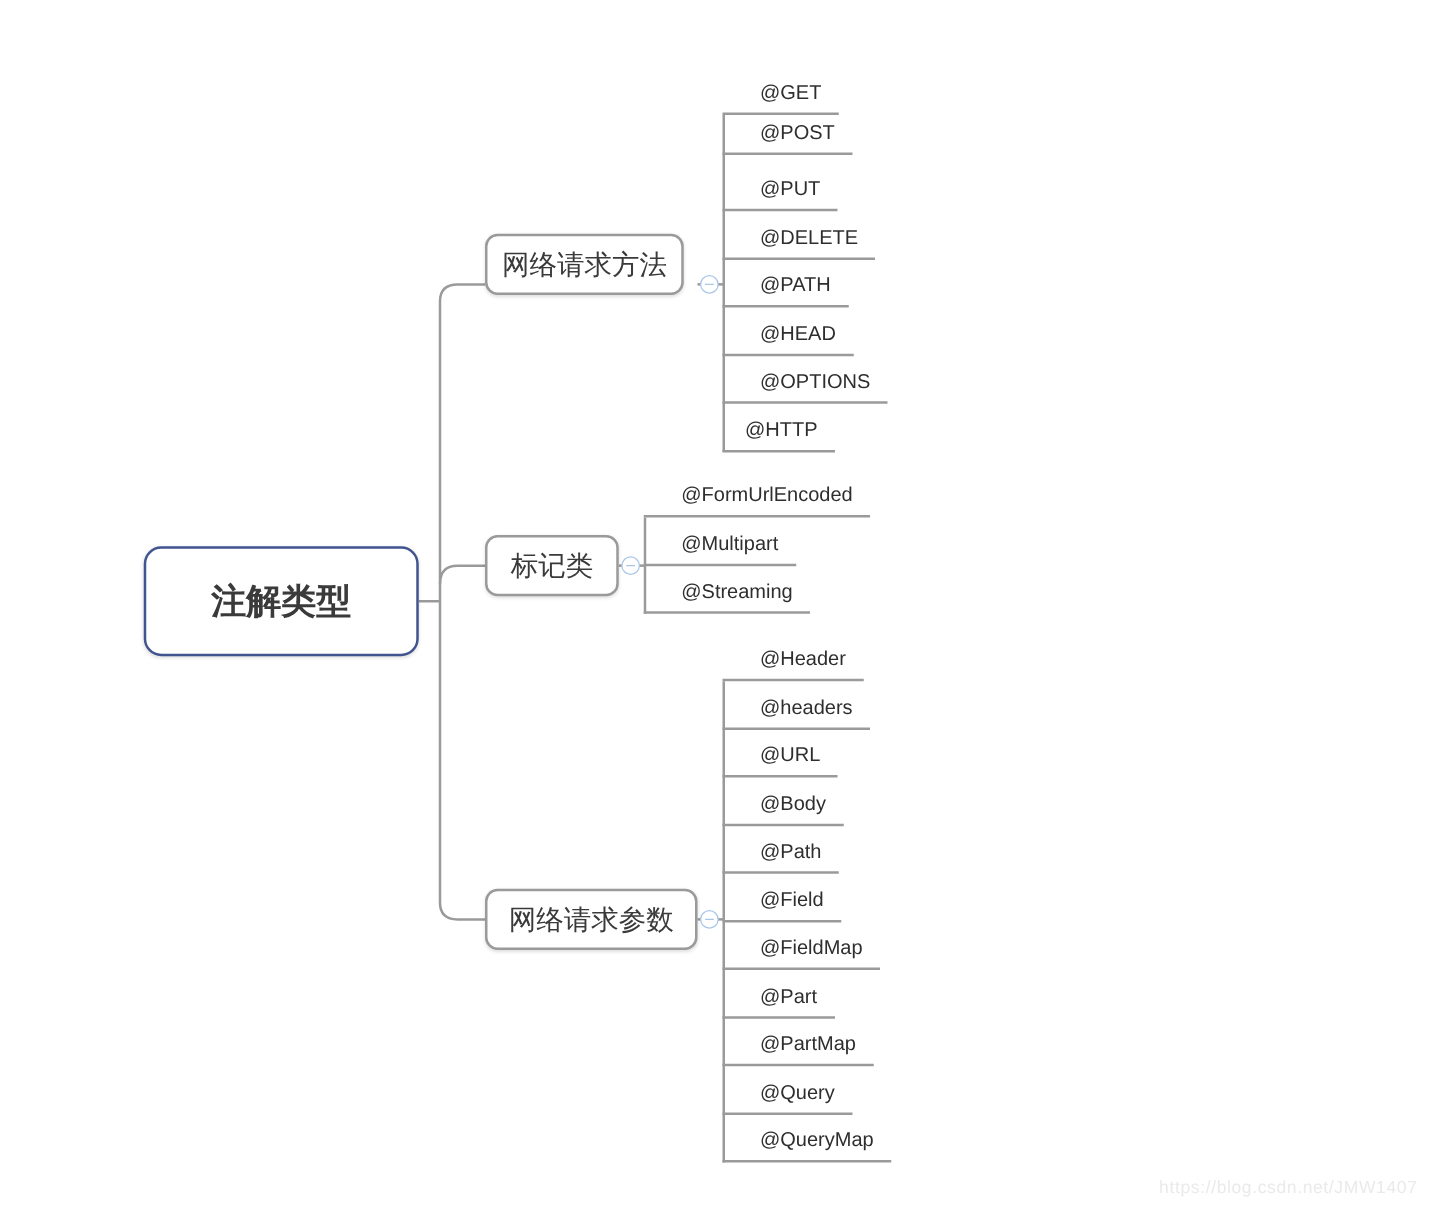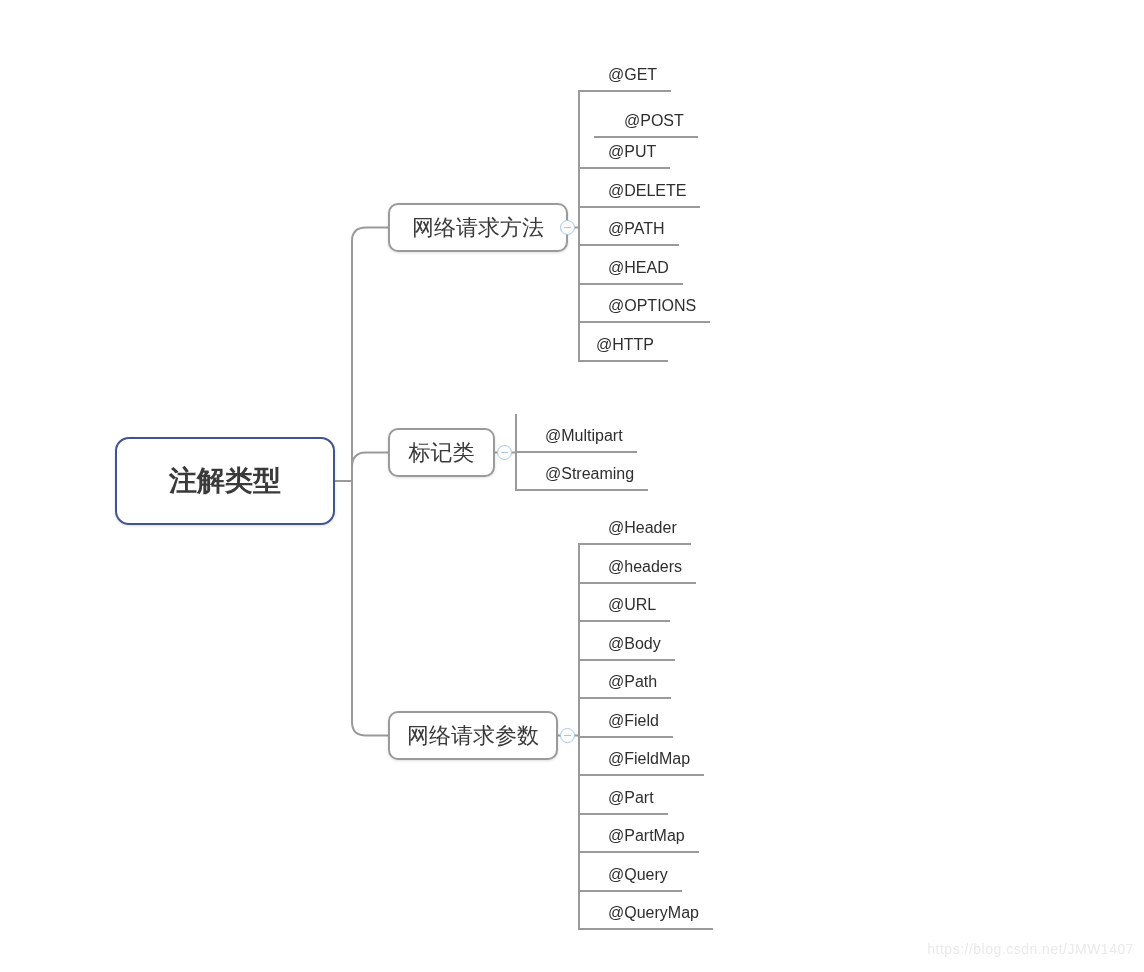--- a/index.html
+++ b/index.html
@@ -59,40 +59,41 @@
       <path d="M 516 414 V 491" fill="none" stroke="#9a9a9a" stroke-width="2"></path>
       <path d="M 558 735.5 H 579" fill="none" stroke="#9a9a9a" stroke-width="2"></path>
       <path d="M 579 545 V 930" fill="none" stroke="#9a9a9a" stroke-width="2"></path>
     </svg>
 
   <div id="root-node" class="node" style="left:115px;top:437px;width:220px;height:88px;">
     <span>注解类型</span>
   </div>
 
   <div id="watermark">https://blog.csdn.net/JMW1407</div>
-<div class="node branch-node" style="left: 388px; top: 203px; width: 180px; height: 49px;">
+<div class="node branch-node" style="left: 388px; top: 187px; width: 159px; height: 49px;">
       <span>网络请求方法</span>
     </div>
     <div class="collapse" style="left: 560px; top: 220px;">
       <span class="minus"></span>
     </div>
     <div class="leaf" style="left: 578px; top: 60px;">@GET</div>
-    <div class="leaf" style="left: 578px; top: 106px; margin-left: 16px;">@POST</div>
+    <div class="leaf" style="left: 578px; top: 92px;">@POST</div>
     <div class="leaf" style="left: 578px; top: 137px;">@PUT</div>
     <div class="leaf" style="left: 578px; top: 175.5px;">@DELETE</div>
     <div class="leaf" style="left: 578px; top: 214px;">@PATH</div>
     <div class="leaf" style="left: 578px; top: 252.5px;">@HEAD</div>
     <div class="leaf" style="left: 578px; top: 291px;">@OPTIONS</div>
     <div class="leaf" style="left: 578px; top: 329.5px; padding-left: 18px;">@HTTP</div>
     <div class="node branch-node" style="left: 388px; top: 428px; width: 107px; height: 49px;">
       <span>标记类</span>
     </div>
     <div class="collapse" style="left: 497px; top: 445px;">
       <span class="minus"></span>
     </div>
+    <div class="leaf" style="left: 515px; top: 382px;">@FormUrlEncoded</div>
     <div class="leaf" style="left: 515px; top: 420.5px;">@Multipart</div>
     <div class="leaf" style="left: 515px; top: 459px;">@Streaming</div>
     <div class="node branch-node" style="left: 388px; top: 711px; width: 170px; height: 49px;">
       <span>网络请求参数</span>
     </div>
     <div class="collapse" style="left: 560px; top: 728px;">
       <span class="minus"></span>
     </div>
     <div class="leaf" style="left: 578px; top: 513px;">@Header</div>
     <div class="leaf" style="left: 578px; top: 551.5px; text-align: right;">@headers</div>

